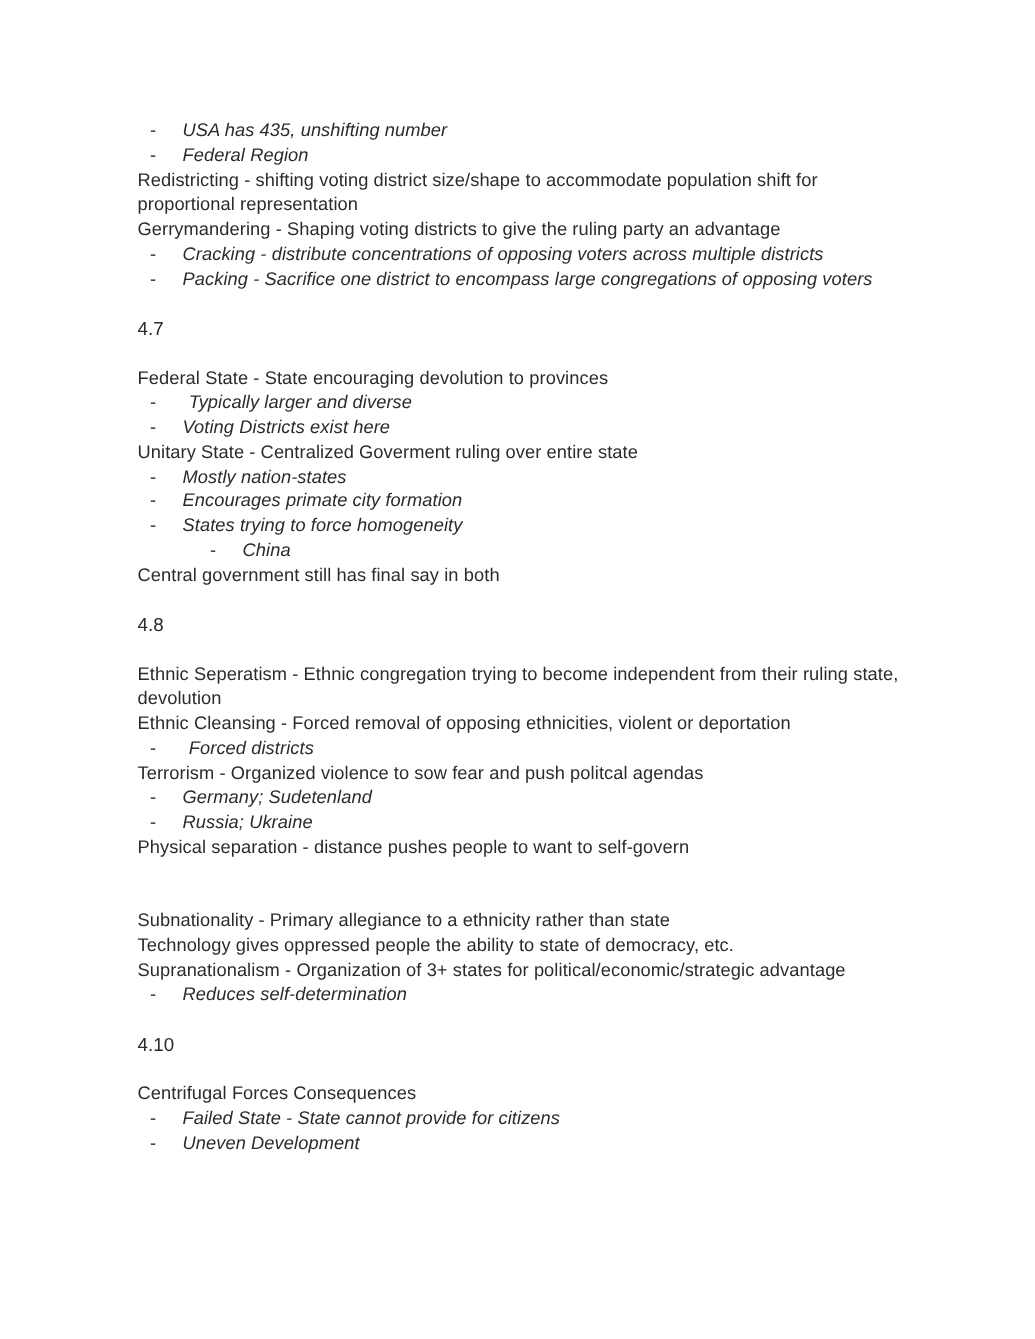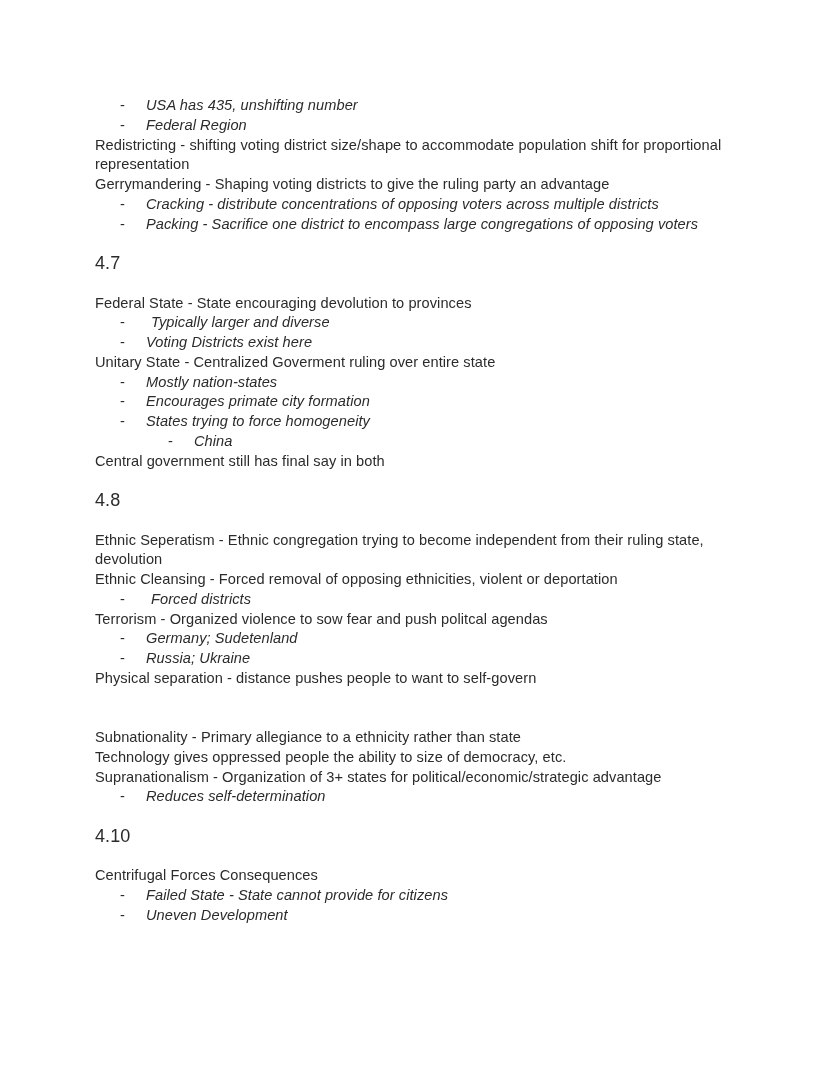--- a/index.html
+++ b/index.html
@@ -30,21 +30,21 @@
     font-size: 14.6px;
     line-height: 19.75px;
     color: #2b2b2b;
     letter-spacing: 0.005em;
     white-space: pre-wrap;
     word-wrap: break-word;
     -webkit-font-smoothing: antialiased;
   }
   
   .lvl0 {
-    margin-left: 0;
+    margin-left: 15px;
     text-indent: 0;
   }
   
   .lvl1 {
     margin-left: 25px;
     display: flex;
     align-items: flex-start;
   }
   
   .lvl2 {
@@ -65,21 +65,21 @@
   
   .lvl1.wide .dash {
     width: 31px;
     flex: 0 0 31px;
   }
   
   .blank {
     height: 19.75px;
   }
   .section-num {
-    font-size: 18px;
+    font-size: 15px;
     line-height: 19.75px;
     color: #2b2b2b;
   }
 </style>
 </head>
 <body>
 
 <div id="page">
   <div id="doc-body">
       <div class="line lvl1"><span class="dash">-</span><span class="bullet-text">USA has 435, unshifting number</span></div>
@@ -106,21 +106,21 @@
       <div class="line lvl0">Ethnic Seperatism - Ethnic congregation trying to become independent from their ruling state, devolution</div>
       <div class="line lvl0">Ethnic Cleansing - Forced removal of opposing ethnicities, violent or deportation</div>
       <div class="line lvl1 wide"><span class="dash">-</span><span class="bullet-text">Forced districts</span></div>
       <div class="line lvl0">Terrorism - Organized violence to sow fear and push politcal agendas</div>
       <div class="line lvl1"><span class="dash">-</span><span class="bullet-text">Germany; Sudetenland</span></div>
       <div class="line lvl1"><span class="dash">-</span><span class="bullet-text">Russia; Ukraine</span></div>
       <div class="line lvl0">Physical separation - distance pushes people to want to self-govern</div>
       <div class="blank"></div>
       <div class="blank"></div>
       <div class="line lvl0">Subnationality - Primary allegiance to a ethnicity rather than state</div>
-      <div class="line lvl0">Technology gives oppressed people the ability to size of democracy, etc.</div>
+      <div class="line lvl0">Technology gives oppressed people the ability to state of democracy, etc.</div>
       <div class="line lvl0">Supranationalism - Organization of 3+ states for political/economic/strategic advantage</div>
       <div class="line lvl1"><span class="dash">-</span><span class="bullet-text">Reduces self-determination</span></div>
       <div class="blank"></div>
       <div class="line lvl0 section-num">4.10</div>
       <div class="blank"></div>
       <div class="line lvl0">Centrifugal Forces Consequences</div>
       <div class="line lvl1"><span class="dash">-</span><span class="bullet-text">Failed State - State cannot provide for citizens</span></div>
       <div class="line lvl1"><span class="dash">-</span><span class="bullet-text">Uneven Development</span></div>
     </div>
 </div>

